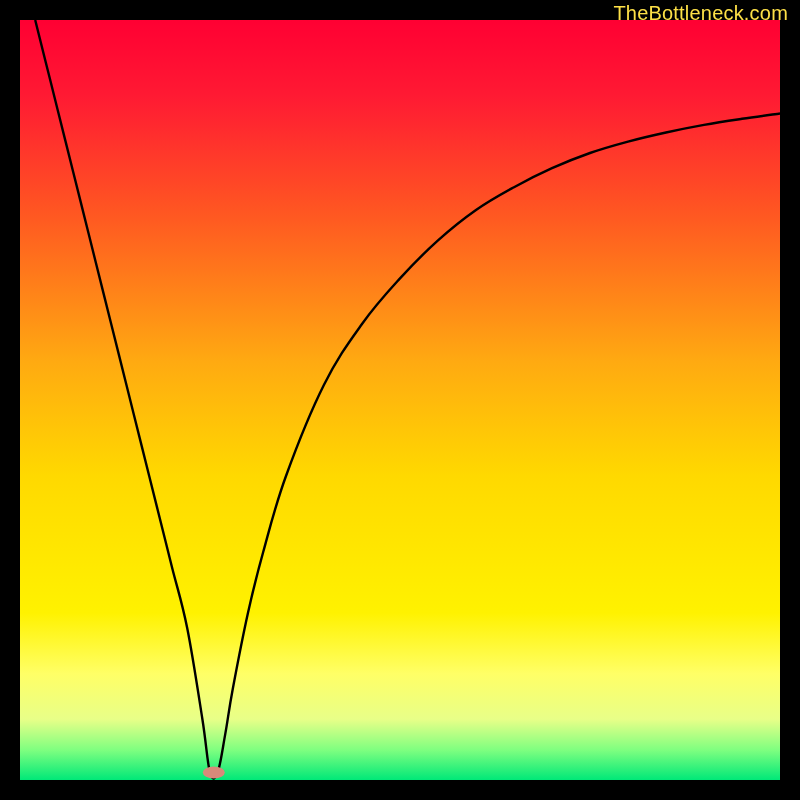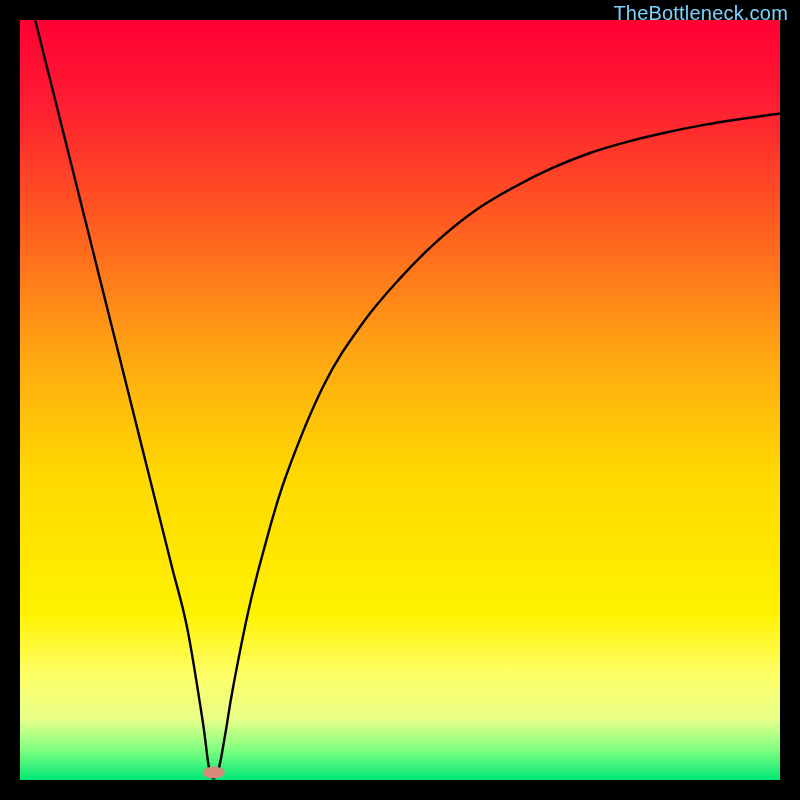--- a/index.html
+++ b/index.html
@@ -23,21 +23,21 @@
     top: 20px;
     left: 20px;
     width: 760px;
     height: 760px;
     display: block;
   }
   .watermark {
     position: absolute;
     top: 2px;
     right: 12px;
-    color: #7dd3fc;
+    color: #fde047;
     font-size: 20px;
     font-weight: 500;
     letter-spacing: 0.2px;
     user-select: none;
   }
 </style>
 </head>
 <body>
 
 <div class="frame">

